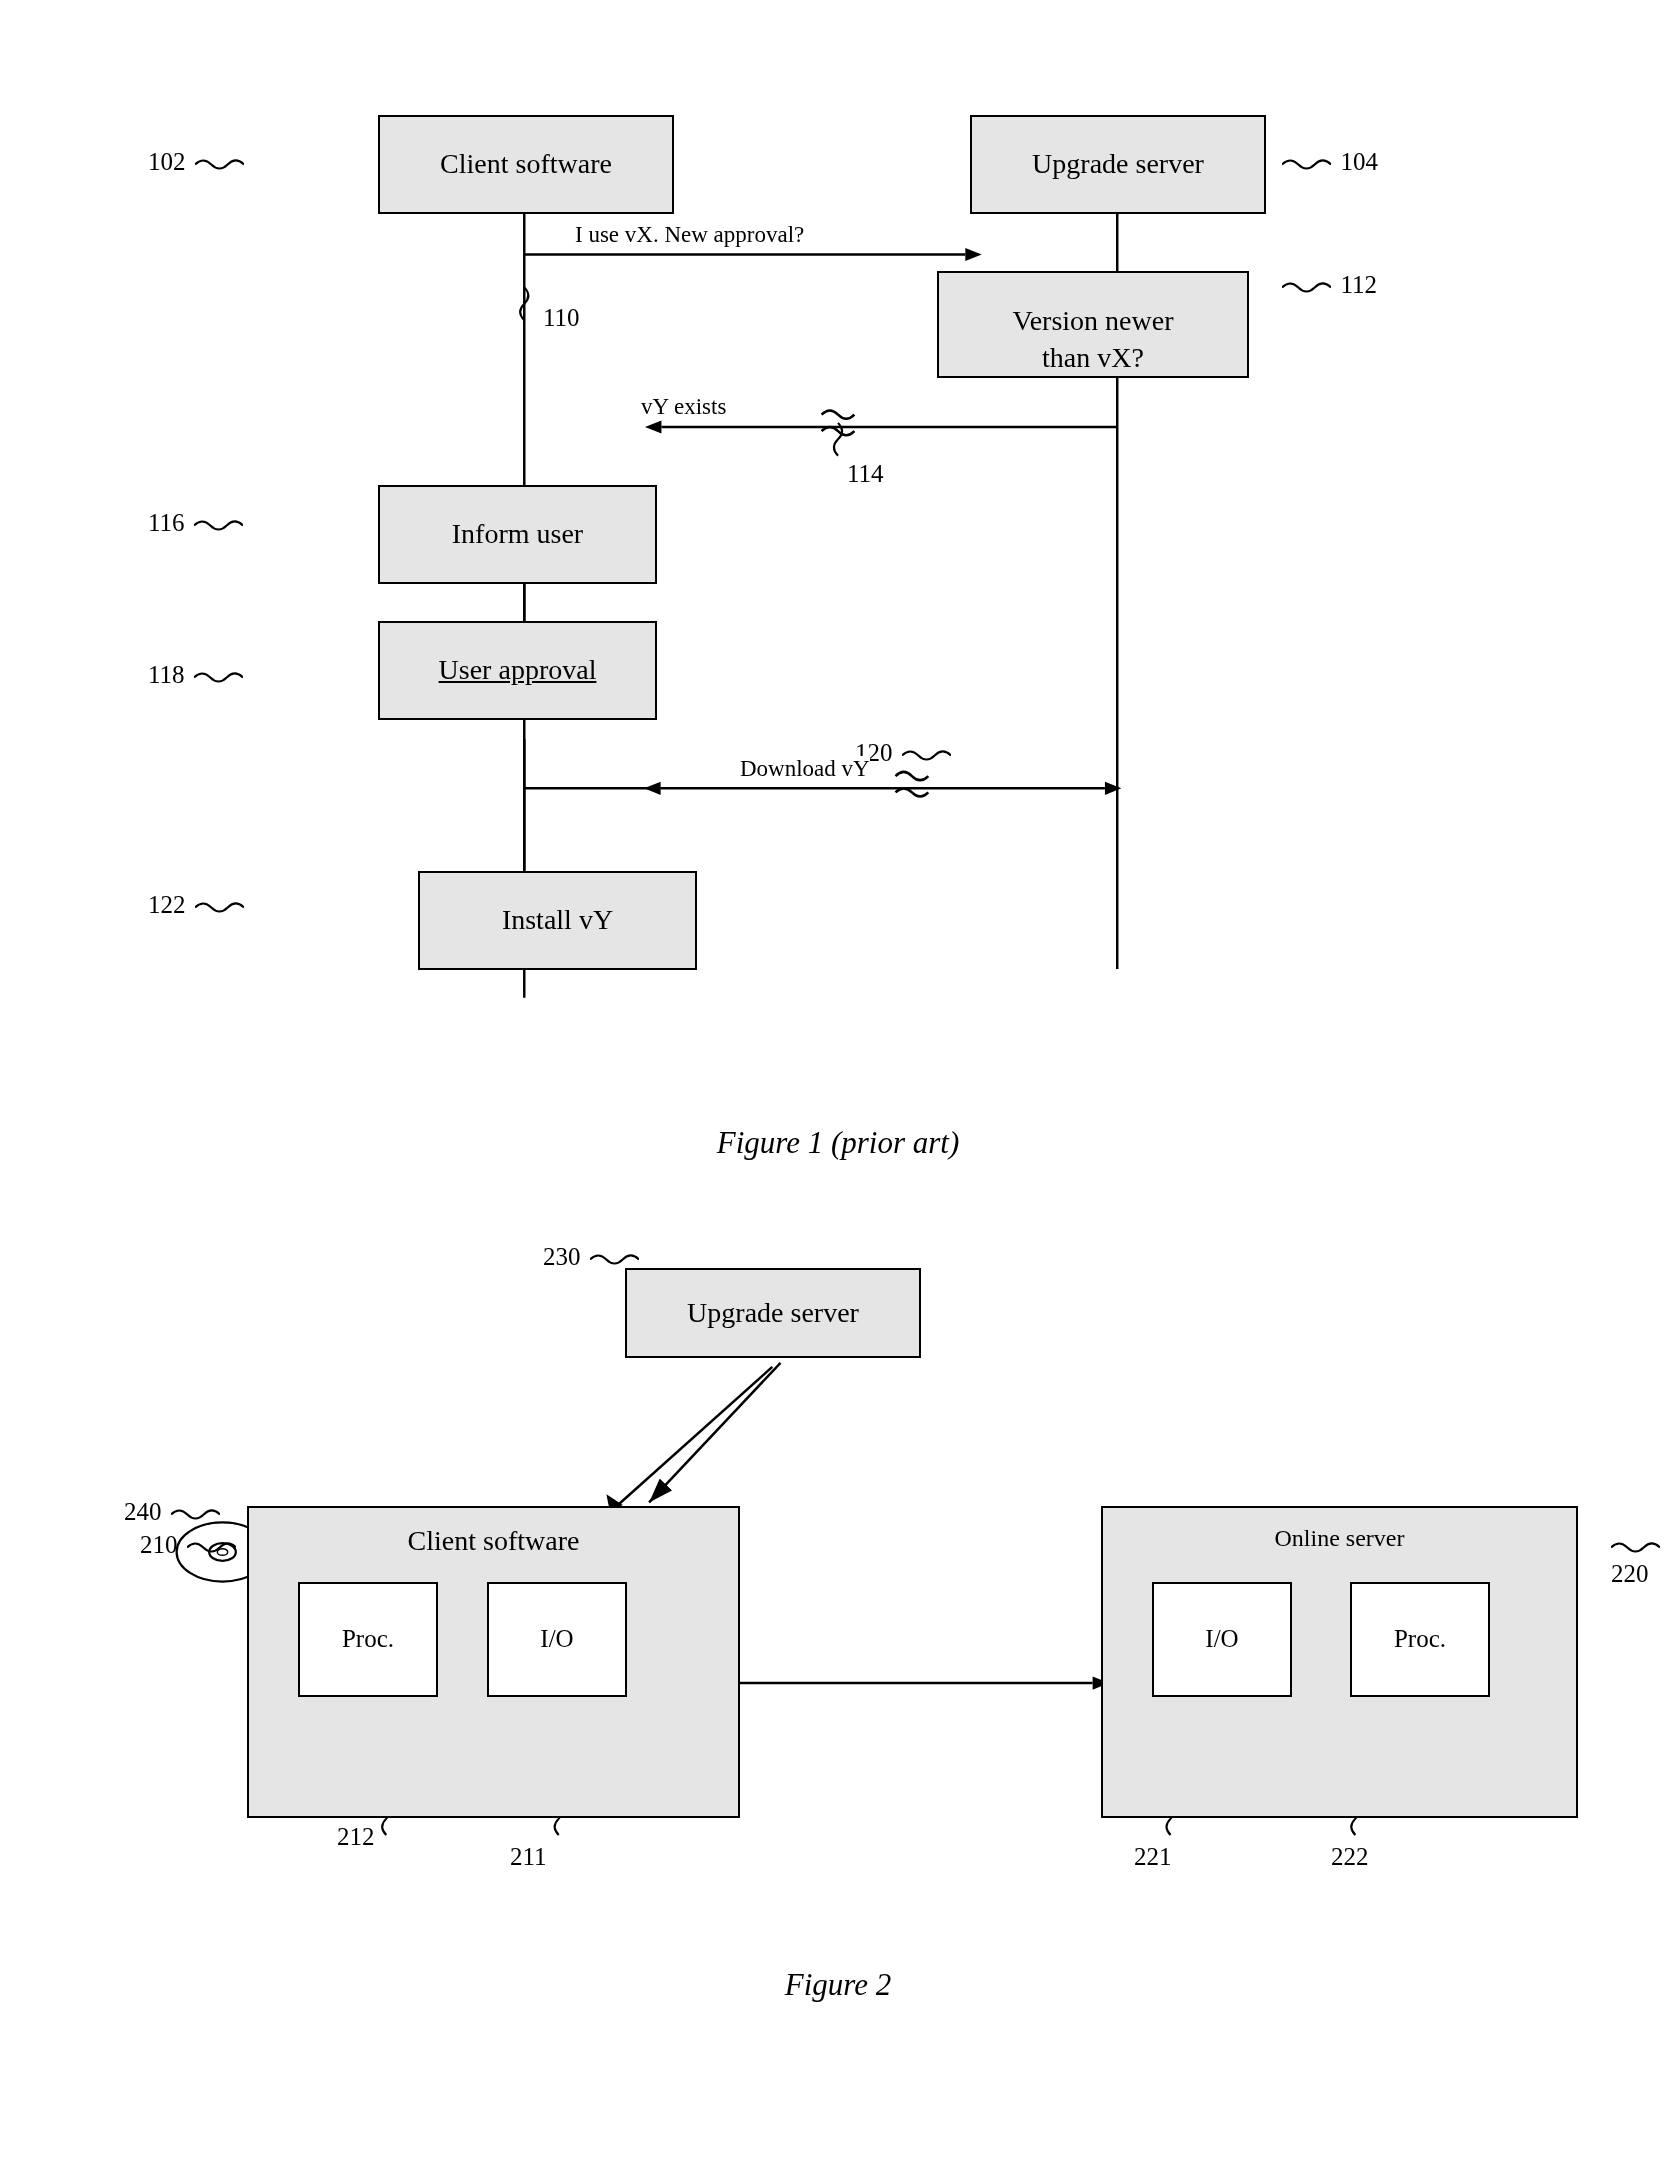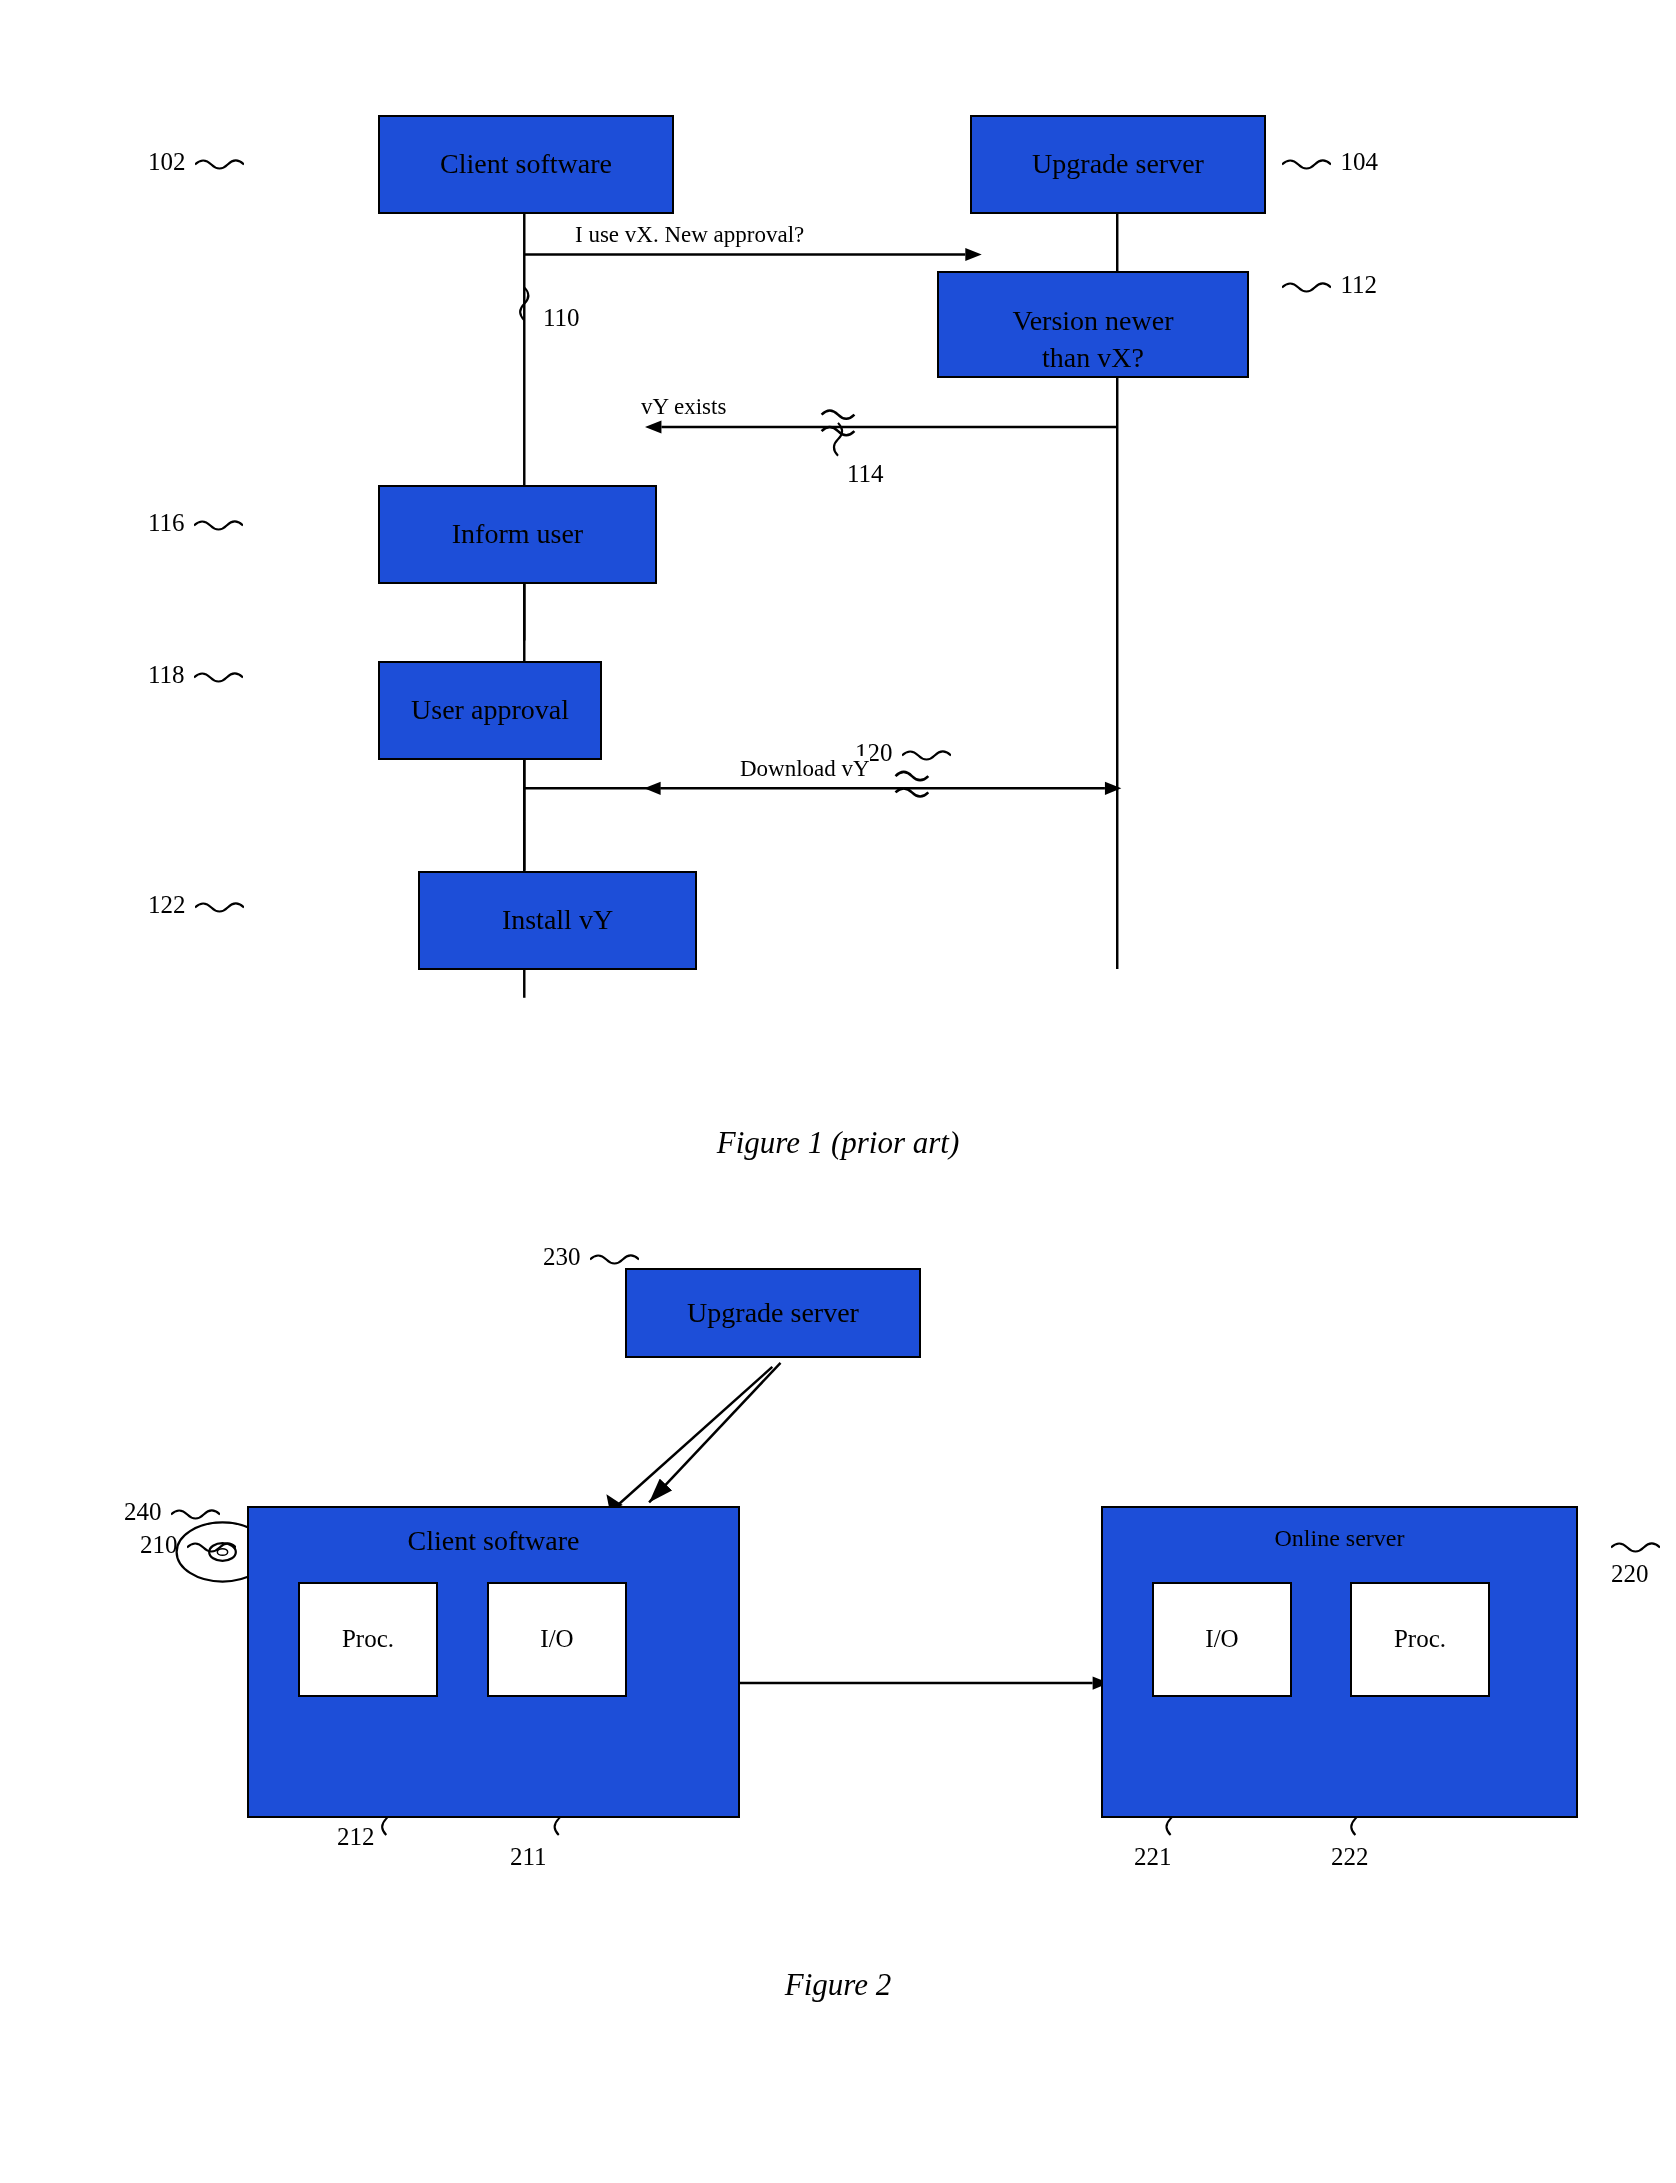--- a/index.html
+++ b/index.html
@@ -24,21 +24,21 @@
     .figure1-container {
       position: relative;
       width: 100%;
       height: 1027px;
       margin-bottom: 49px;
     }
 
     .box {
       position: absolute;
       border: 2.5px solid #000;
-      background: #1d4ed8;
+      background: #e5e5e5;
       display: flex;
       align-items: center;
       justify-content: center;
       text-align: center;
       font-size: 28px;
       font-weight: normal;
       line-height: 1.3;
     }
 
     
@@ -66,23 +66,24 @@
 
     .f1-inform-user {
       left: 312px;
       top: 436px;
       width: 279px;
       height: 99px;
     }
 
     .f1-user-approval {
       left: 312px;
-      top: 612px;
-      width: 224px;
+      top: 572px;
+      width: 279px;
       height: 99px;
+      text-decoration: underline;
     }
 
     .f1-install-vy {
       left: 312px;
       top: 822px;
       width: 279px;
       height: 99px;
       margin-left: 40px;
     }
 

